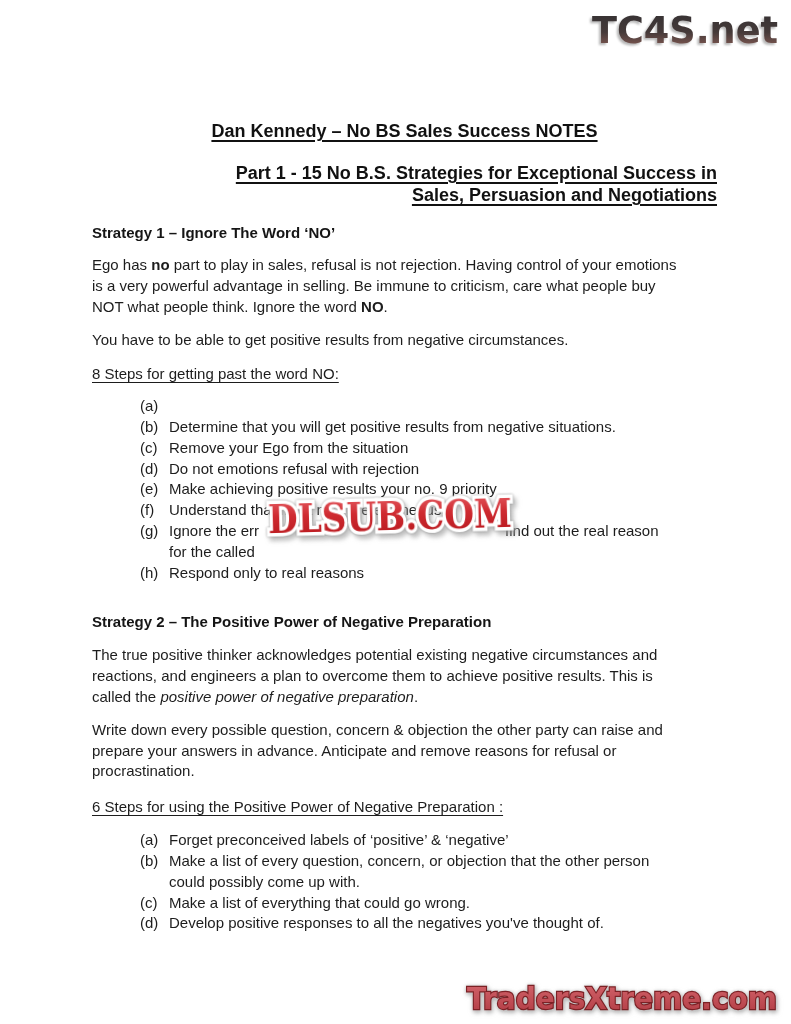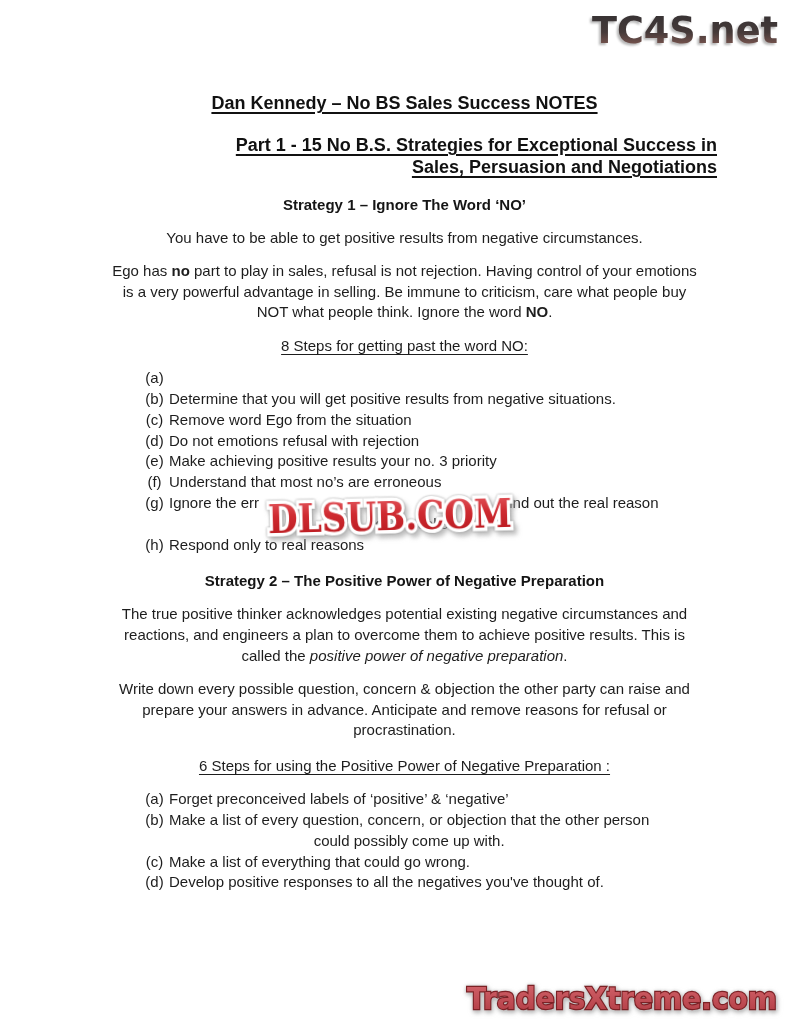--- a/index.html
+++ b/index.html
@@ -9,40 +9,40 @@
     height: 1024px;
     background: #ffffff;
     overflow: hidden;
     font-family: "Liberation Sans", sans-serif;
     color: #1d1d1d;
   }
   .content {
     position: absolute;
     top: 0; left: 92px;
     width: 625px;
-    padding-top: 92px;
+    padding-top: 120px;
   }
-  .content > * { margin: 0; text-align: center; }
+  .content > * { margin: 0; }
 
   h1.doc-title {
     font-size: 18px; font-weight: bold; text-align: center;
     line-height: 22px; color: #111;
   }
   h2.doc-subtitle {
     font-size: 18px; font-weight: bold; text-align: right;
     line-height: 22px; margin-top: 20px; color: #111;
   }
   .u { text-decoration: underline; text-decoration-thickness: 2px; text-underline-offset: 3px; }
   .u-thin { text-decoration: underline; text-decoration-thickness: 1.3px; text-underline-offset: 3px; }
 
   h3.strategy-heading { font-size: 15px; font-weight: bold; line-height: 21px; color: #151515; }
   .mt13 { margin-top: 13px; }
   .mt12 { margin-top: 12px; }
   .mt16 { margin-top: 16px; }
-  .mt32 { margin-top: 15px; }
+  .mt32 { margin-top: 28px; }
   .mt10 { margin-top: 14px; }
 
   p.body-para {
     font-size: 15px; line-height: 20.8px;
     white-space: pre;
   }
   p.steps-heading { font-size: 15px; line-height: 21px; }
 
   .steps { padding-left: 48px; }
   .steps.mtA { margin-top: 12px; }
@@ -88,47 +88,47 @@
 
     <h1 class="doc-title"><span class="u">Dan Kennedy – No BS Sales Success NOTES</span></h1>
 
     <h2 class="doc-subtitle">
       <span class="u">Part 1 - 15 No B.S. Strategies for Exceptional Success in</span><br>
       <span class="u">Sales, Persuasion and Negotiations</span>
     </h2>
 
     <h3 class="strategy-heading mt16">Strategy 1 – Ignore The Word ‘NO’</h3>
 
-    <p class="body-para mt13">You have to be able to get positive results from negative circumstances.</p>
-
     <p class="body-para mt12"><span>Ego has </span><b class="inline-bold">no</b><span> part to play in sales, refusal is not rejection. Having control of your emotions
 is a very powerful advantage in selling. Be immune to criticism, care what people buy
 NOT what people think. Ignore the word </span><b class="inline-bold">NO</b><span>.</span></p>
+
+    <p class="body-para mt13">You have to be able to get positive results from negative circumstances.</p>
 
     <p class="steps-heading mt12"><span class="u-thin">8 Steps for getting past the word NO:</span></p>
 
     <div class="steps mtA">
       <div class="step">
           <span class="marker">(a)</span>
         </div>
       <div class="step">
           <span class="marker">(b)</span>
           <span class="txt">Determine that you will get positive results from negative situations.</span>
         </div>
       <div class="step">
           <span class="marker">(c)</span>
-          <span class="txt">Remove word Ego from the situation</span>
+          <span class="txt">Remove your Ego from the situation</span>
         </div>
       <div class="step">
           <span class="marker">(d)</span>
           <span class="txt">Do not emotions refusal with rejection</span>
         </div>
       <div class="step">
           <span class="marker">(e)</span>
-          <span class="txt">Make achieving positive results your no. 3 priority</span>
+          <span class="txt">Make achieving positive results your no. 9 priority</span>
         </div>
       <div class="step">
           <span class="marker">(f)</span>
           <span class="txt">Understand that most no’s are erroneous</span>
         </div>
       <div class="step">
           <span class="marker">(g)</span>
           <span class="txt"><span>Ignore the err</span><span class="gap"></span><span>find out the real reason</span><br><span>for the called</span></span>
         </div>
       <div class="step">

